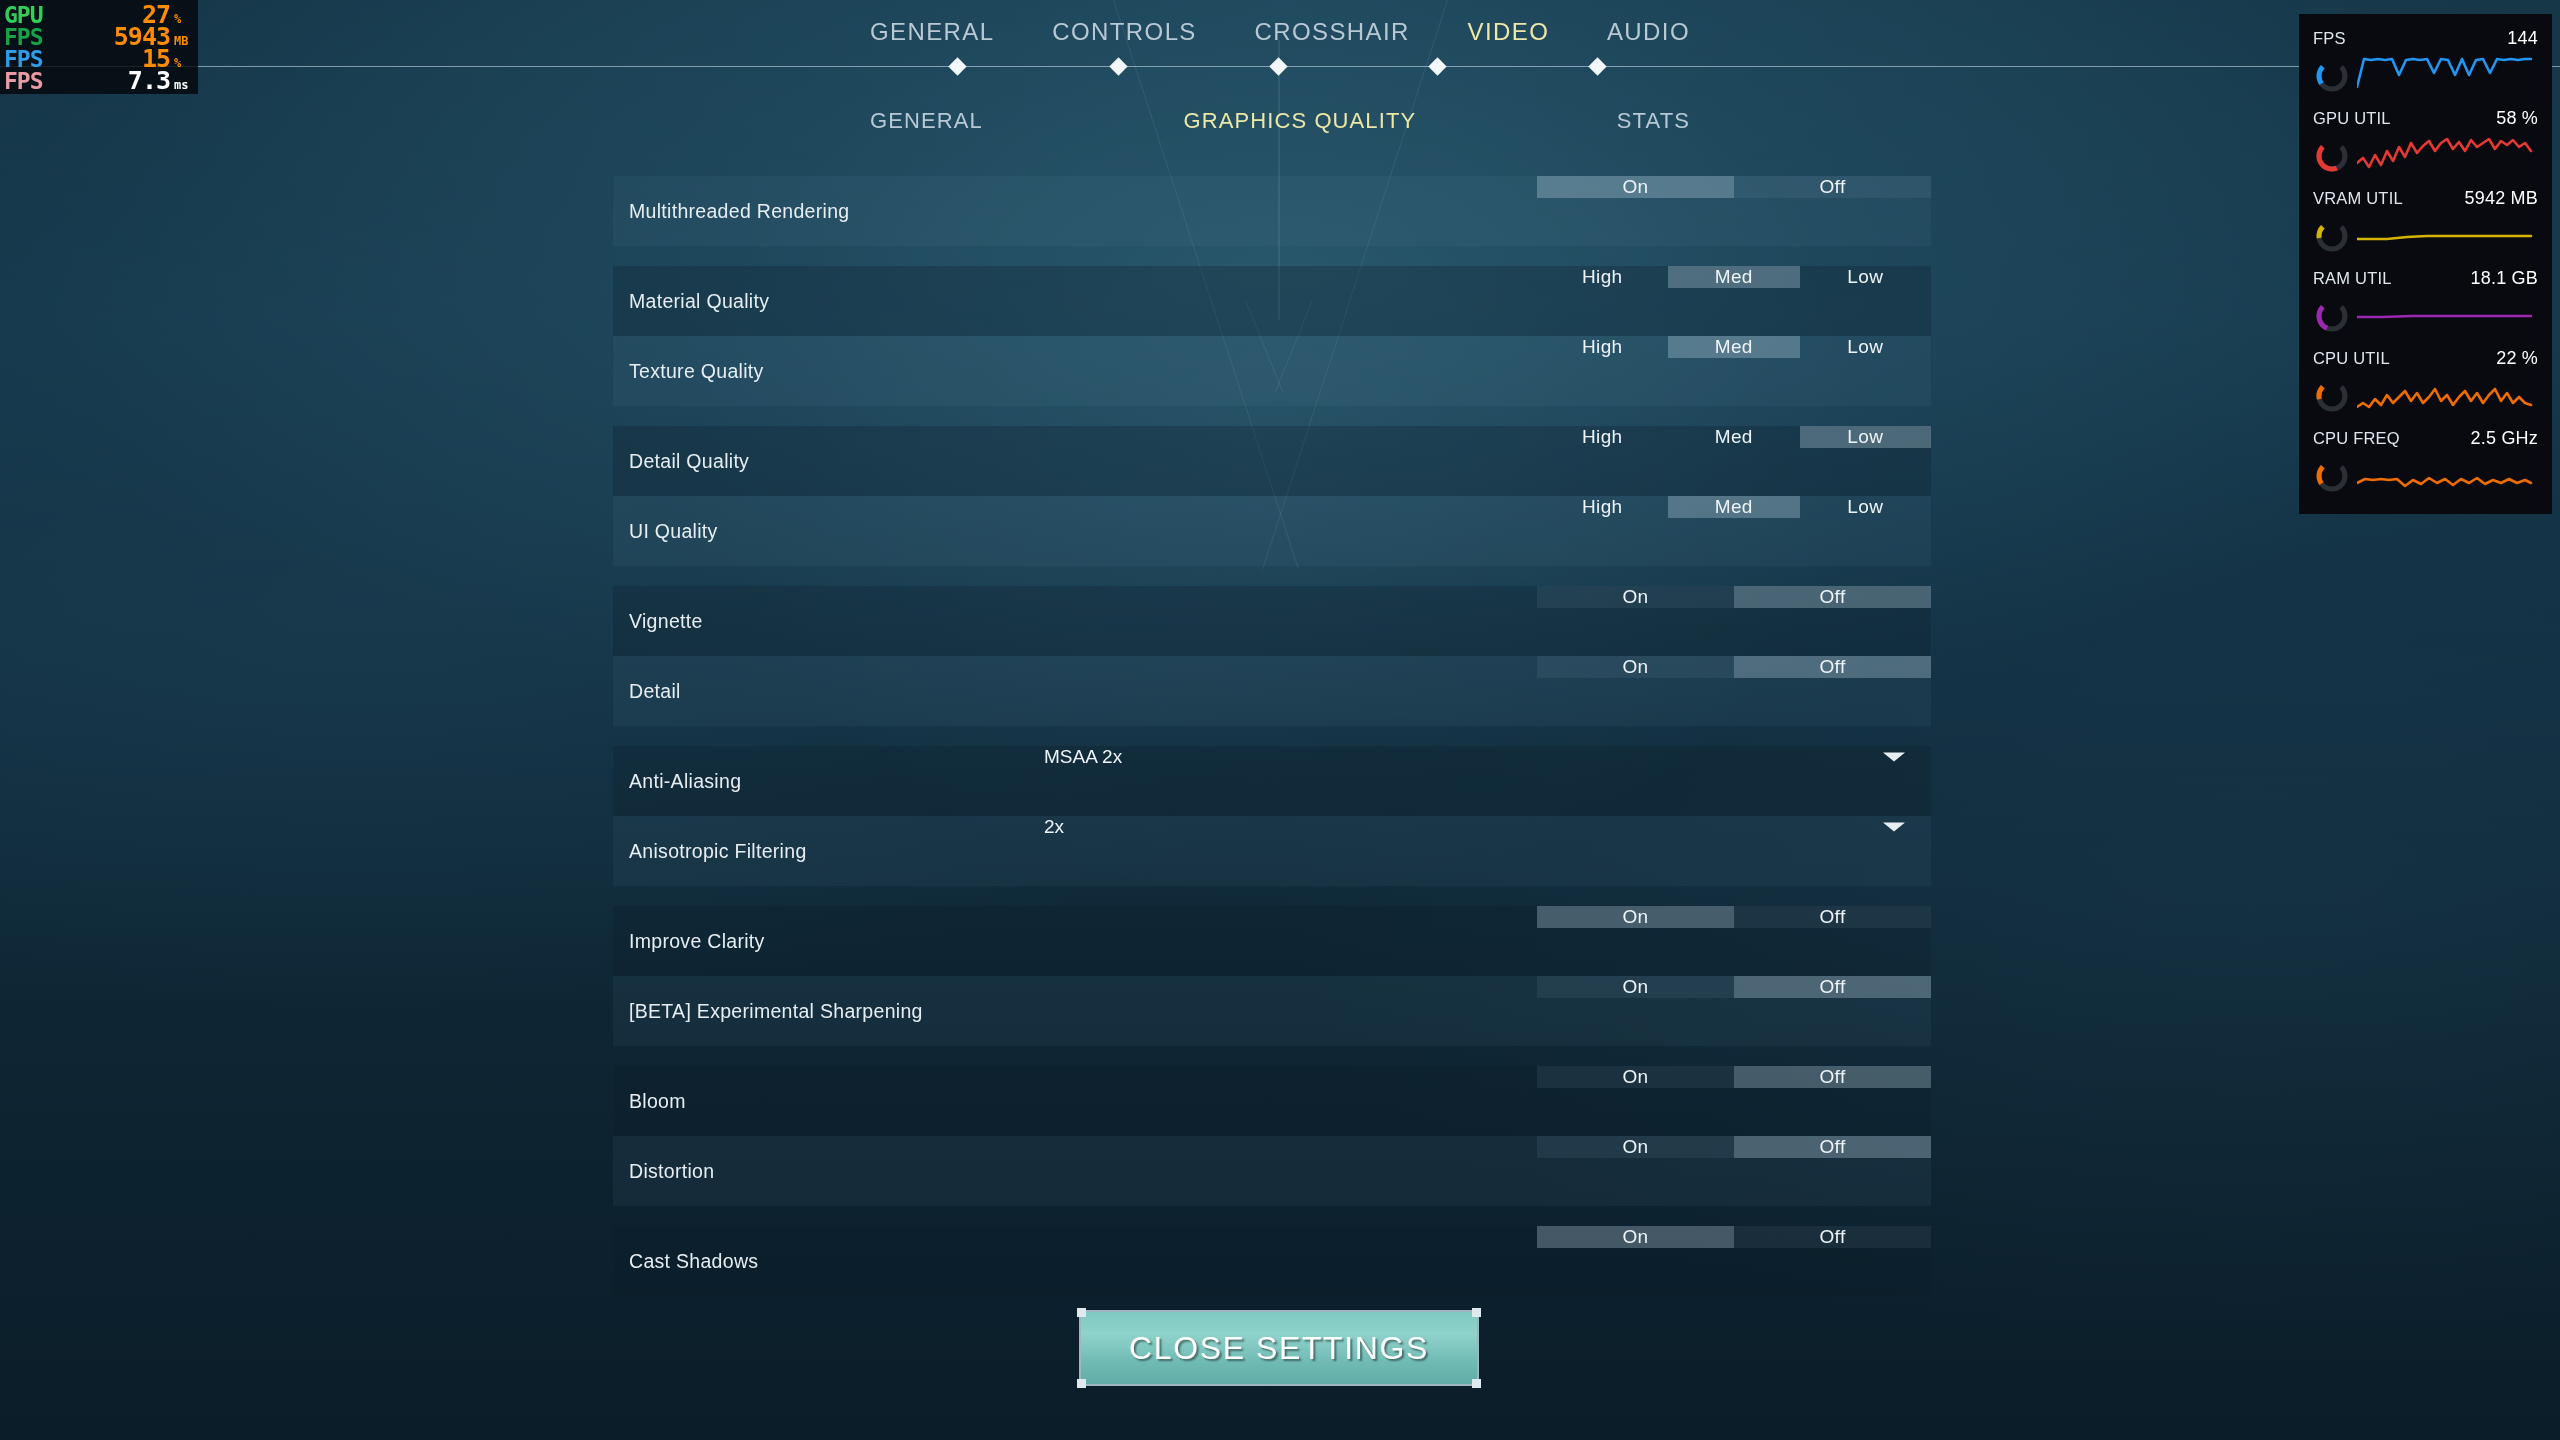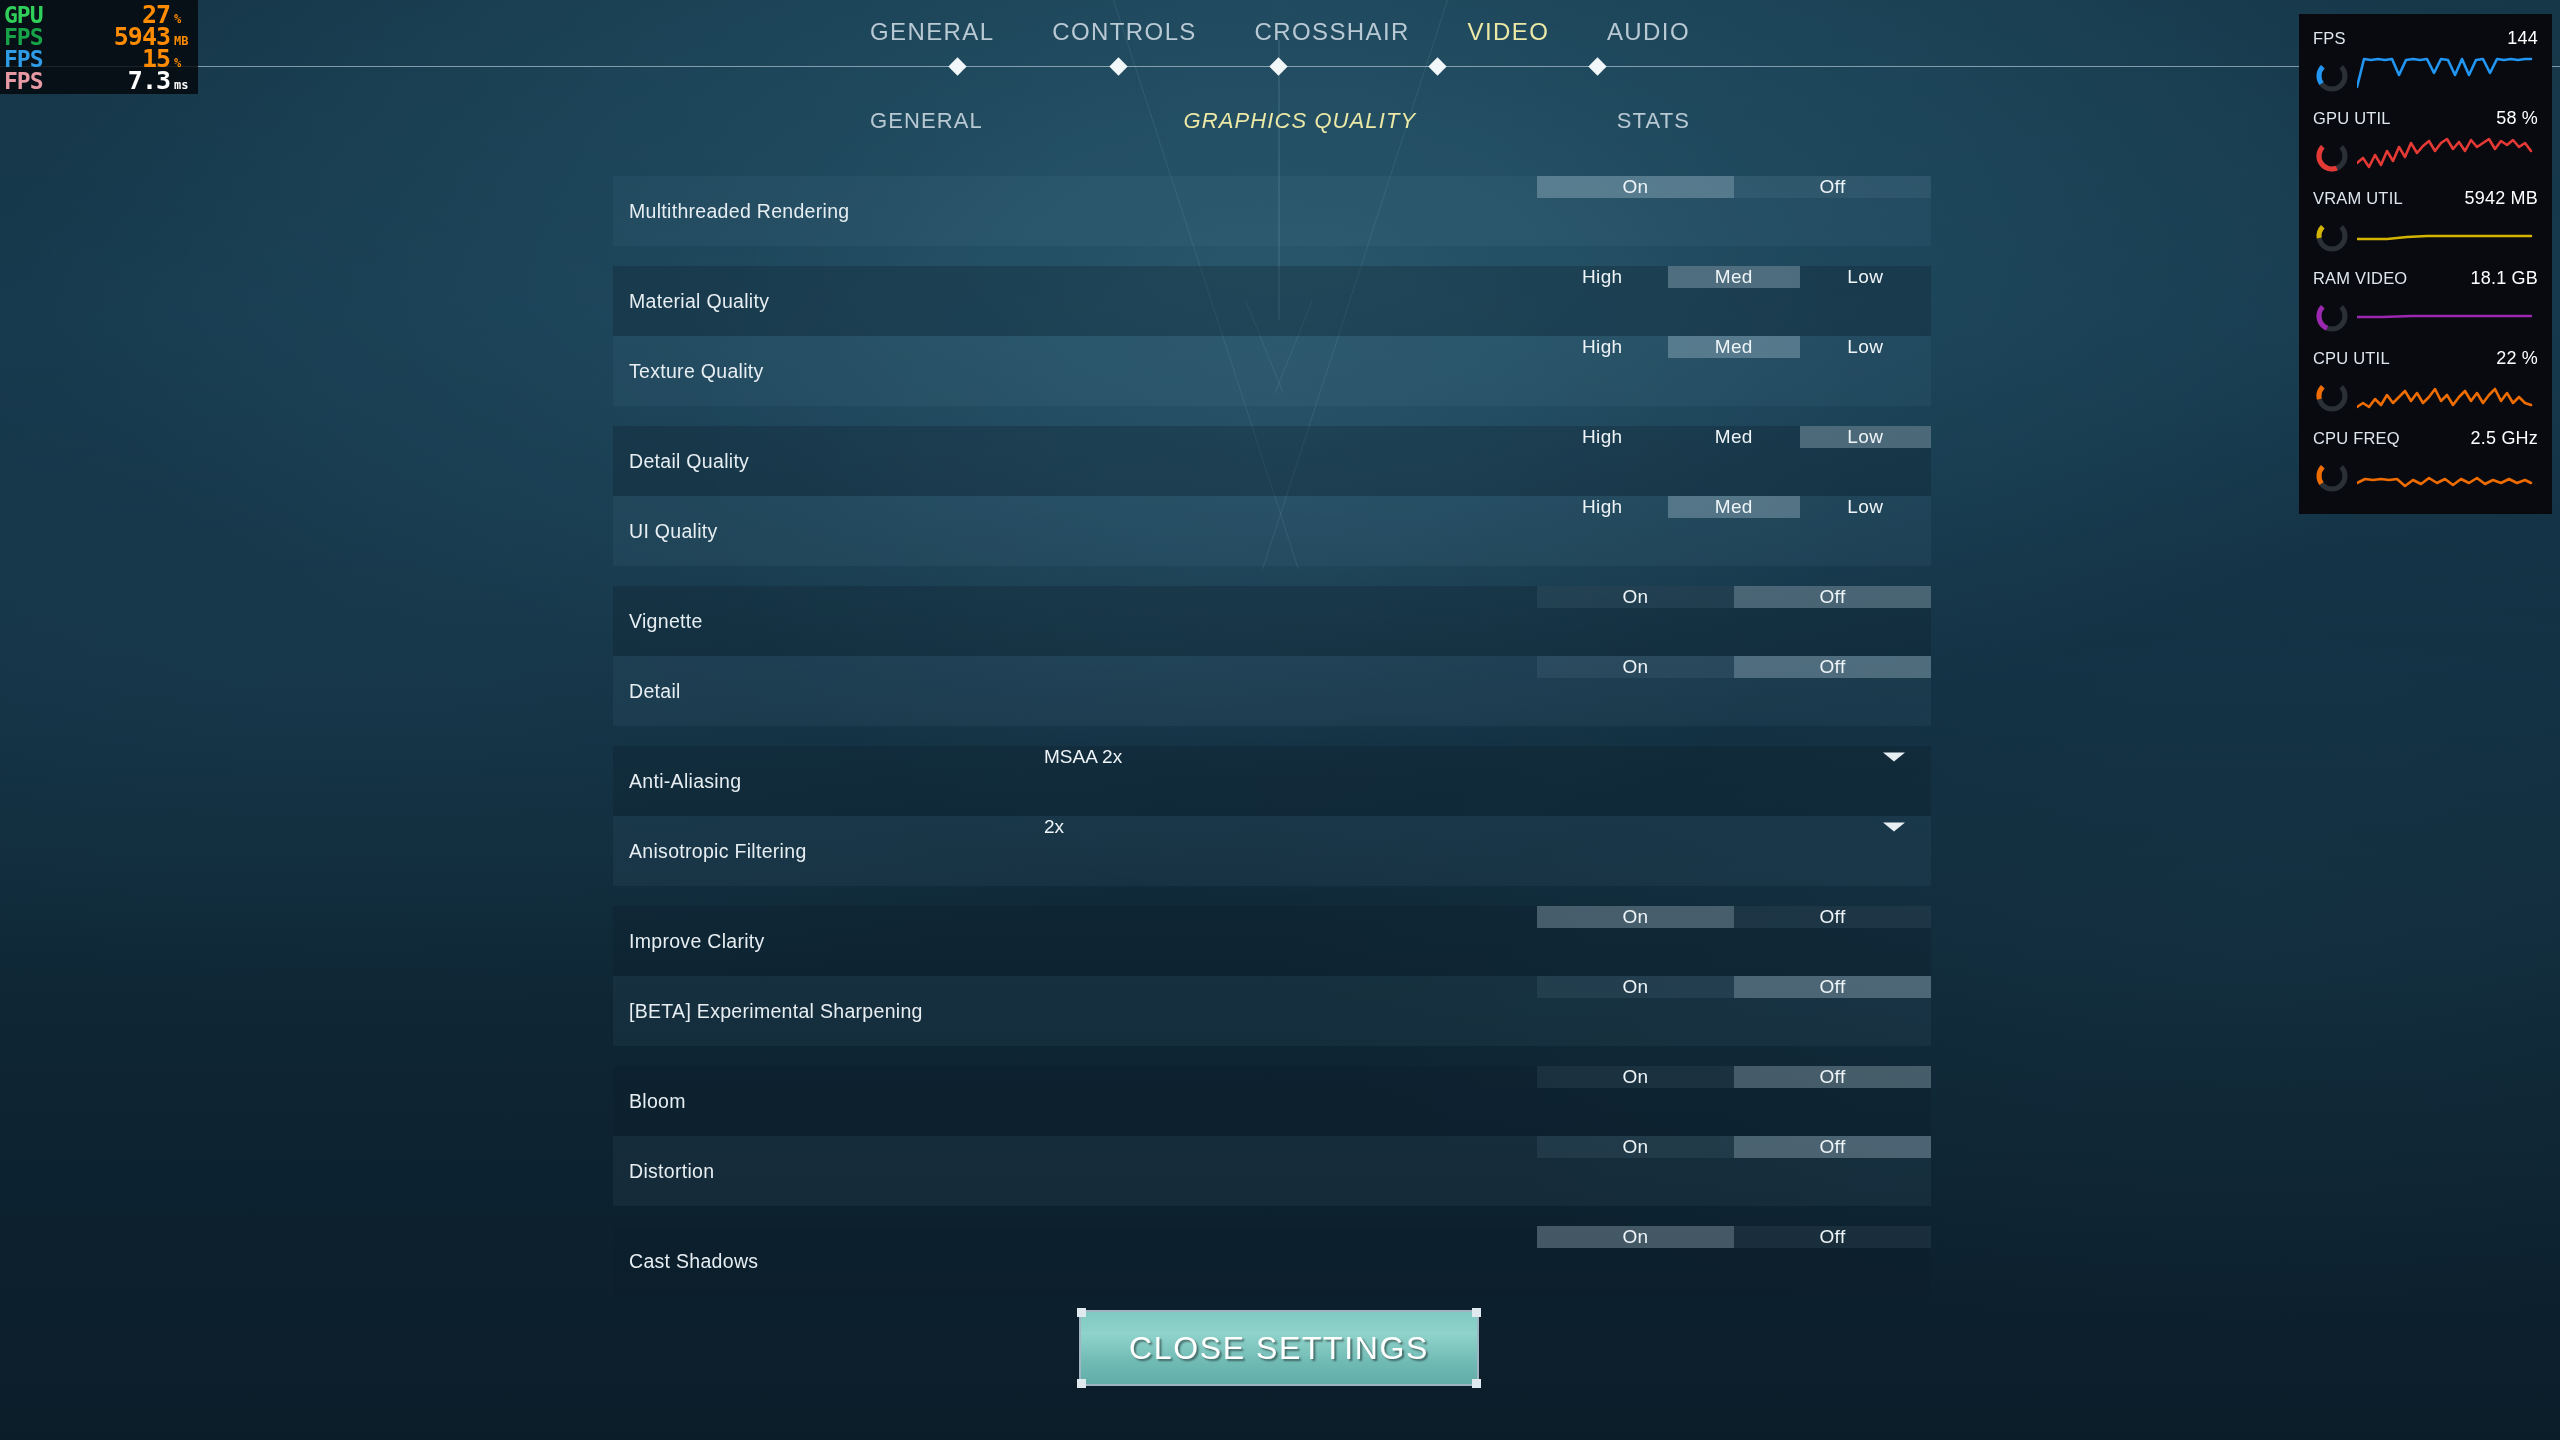--- a/index.html
+++ b/index.html
@@ -63,21 +63,21 @@
   }
   .diamond{
     position:absolute; top:60px; width:13px; height:13px;
     background:#f2f7f9; transform:rotate(45deg);
   }
   #subtabrow{
     position:absolute; top:108px; left:870px; width:820px;
     display:flex; justify-content:space-between; align-items:center;
   }
   .subtab{ font-size:22px; letter-spacing:1.1px; color:#b9c9d4; white-space:nowrap; }
-  .subtab.active{ color:#ece8a6;font-style:italic; }
+  .subtab.active{ color:#ece8a6; }
 
   
   #settings{
     position:absolute; left:613px; top:176px; width:1318px; z-index:15;
   }
   .srow{
     position:relative; height:70px; display:flex; align-items:stretch;
   }
   .srow.odd  { background:rgba(118,165,190,.075); }
   .srow.even { background:rgba(10,28,40,.26);margin-top:20px; }
@@ -359,21 +359,21 @@
           <path d="M 7.8 7.8 A 13 13 0 1 0 26.2 7.8" fill="none" stroke="#2b2f36" stroke-width="5" stroke-linecap="butt"></path>
           <path d="M 7.8 7.8 A 13 13 0 0 0 4.2 19.0" fill="none" stroke="#d4b400" stroke-width="5" stroke-linecap="butt"></path>
         </svg>
         <svg class="spark" viewBox="0 0 176 48" preserveAspectRatio="none">
           <polyline points="0,26 30,26 50,24 70,23 100,23 130,23 160,23 174,23" fill="none" stroke="#d4b400" stroke-width="2.6" stroke-linejoin="round" stroke-linecap="round"></polyline>
         </svg>
       </div>
     </div>
     <div class="sblock">
       <div class="shead">
-        <span class="skey">RAM VIDEO</span>
+        <span class="skey">RAM UTIL</span>
         <span class="sval">18.1 GB</span>
       </div>
       <div class="sgfx">
         <svg class="dial" viewBox="0 0 34 34">
           <path d="M 7.8 7.8 A 13 13 0 1 0 26.2 7.8" fill="none" stroke="#2b2f36" stroke-width="5" stroke-linecap="butt"></path>
           <path d="M 7.8 7.8 A 13 13 0 0 0 12.2 29.1" fill="none" stroke="#9c27b0" stroke-width="5" stroke-linecap="butt"></path>
         </svg>
         <svg class="spark" viewBox="0 0 176 48" preserveAspectRatio="none">
           <polyline points="0,24 25,24 55,23 85,23 115,23 145,23 174,23" fill="none" stroke="#9c27b0" stroke-width="2.6" stroke-linejoin="round" stroke-linecap="round"></polyline>
         </svg>

